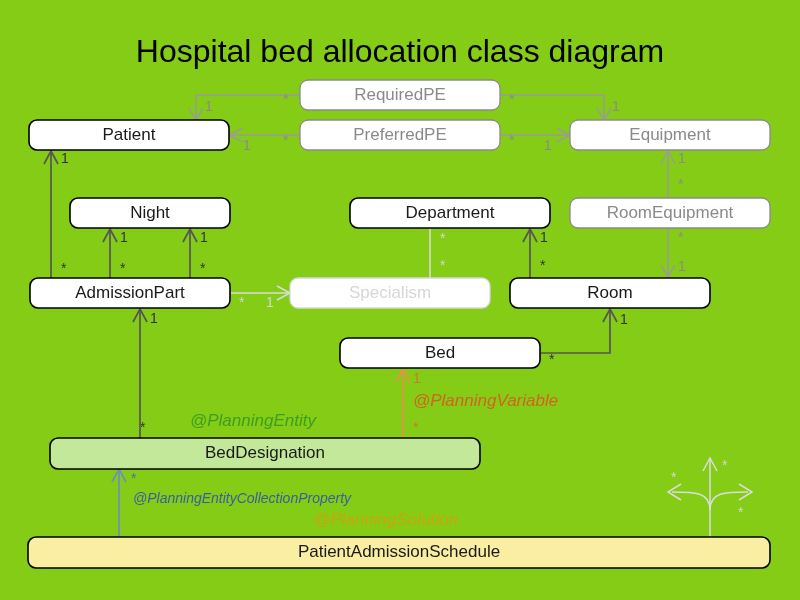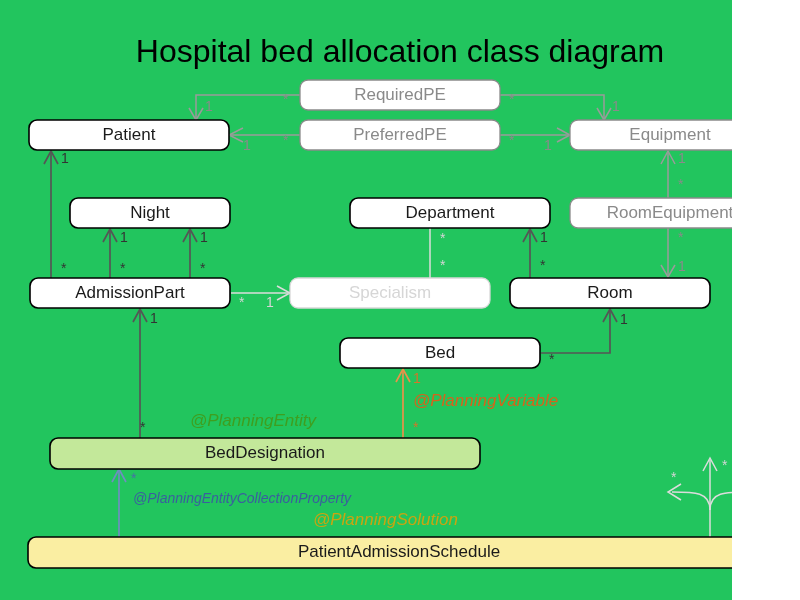--- a/index.html
+++ b/index.html
@@ -2,23 +2,23 @@
 <html><head>
 <meta charset="utf-8">
 <style>
   html, body {
     margin: 0;
     padding: 0;
     background: #ffffff;
   }
   #page {
     position: relative;
-    width: 732px;
+    width: 800px;
     height: 600px;
-    background: #22c55e;
+    background: #84cc16;
     overflow: hidden;
     font-family: "Liberation Sans", sans-serif;
   }
   #diagram-svg {
     position: absolute;
     top: 0;
     left: 0;
     width: 800px;
     height: 600px;
   }

